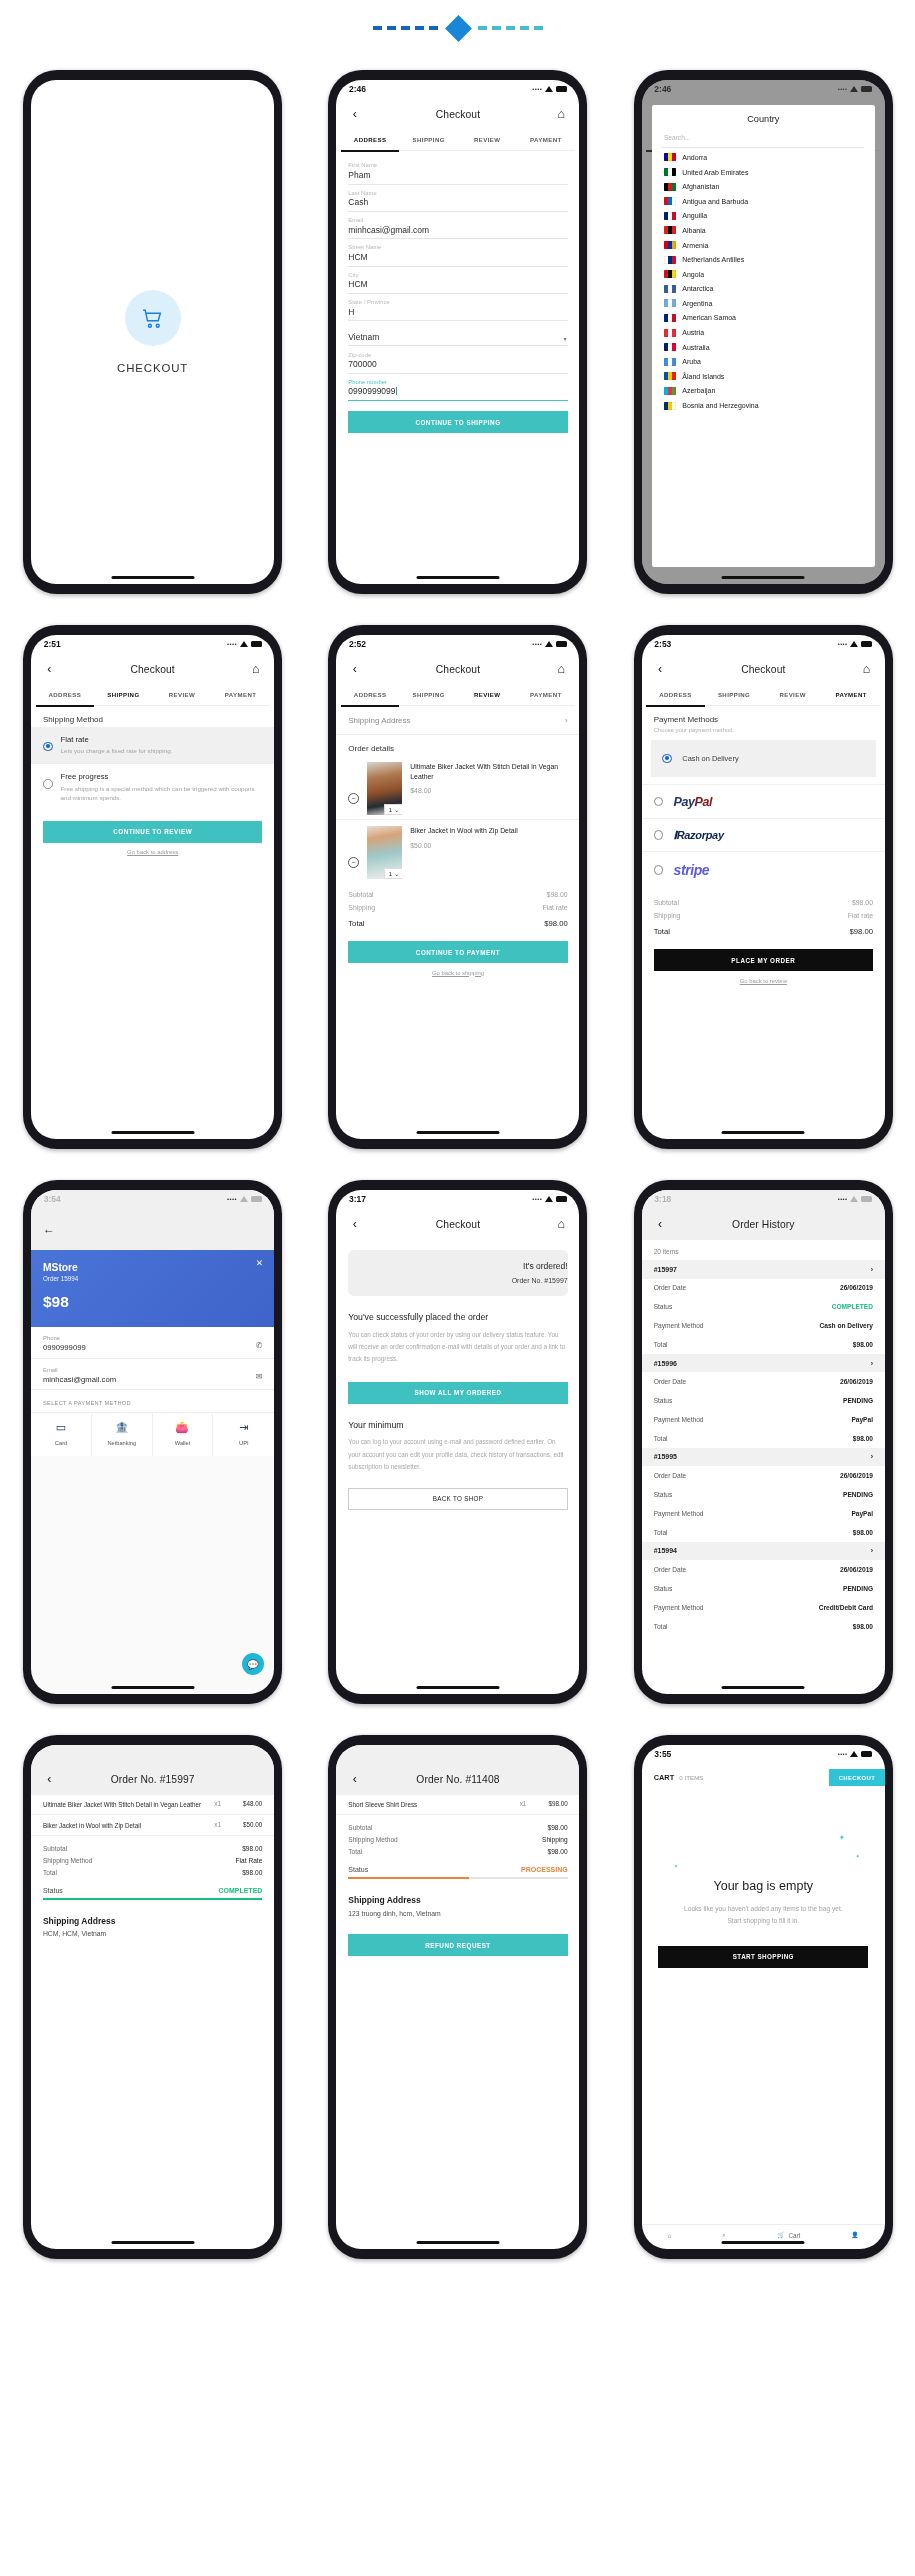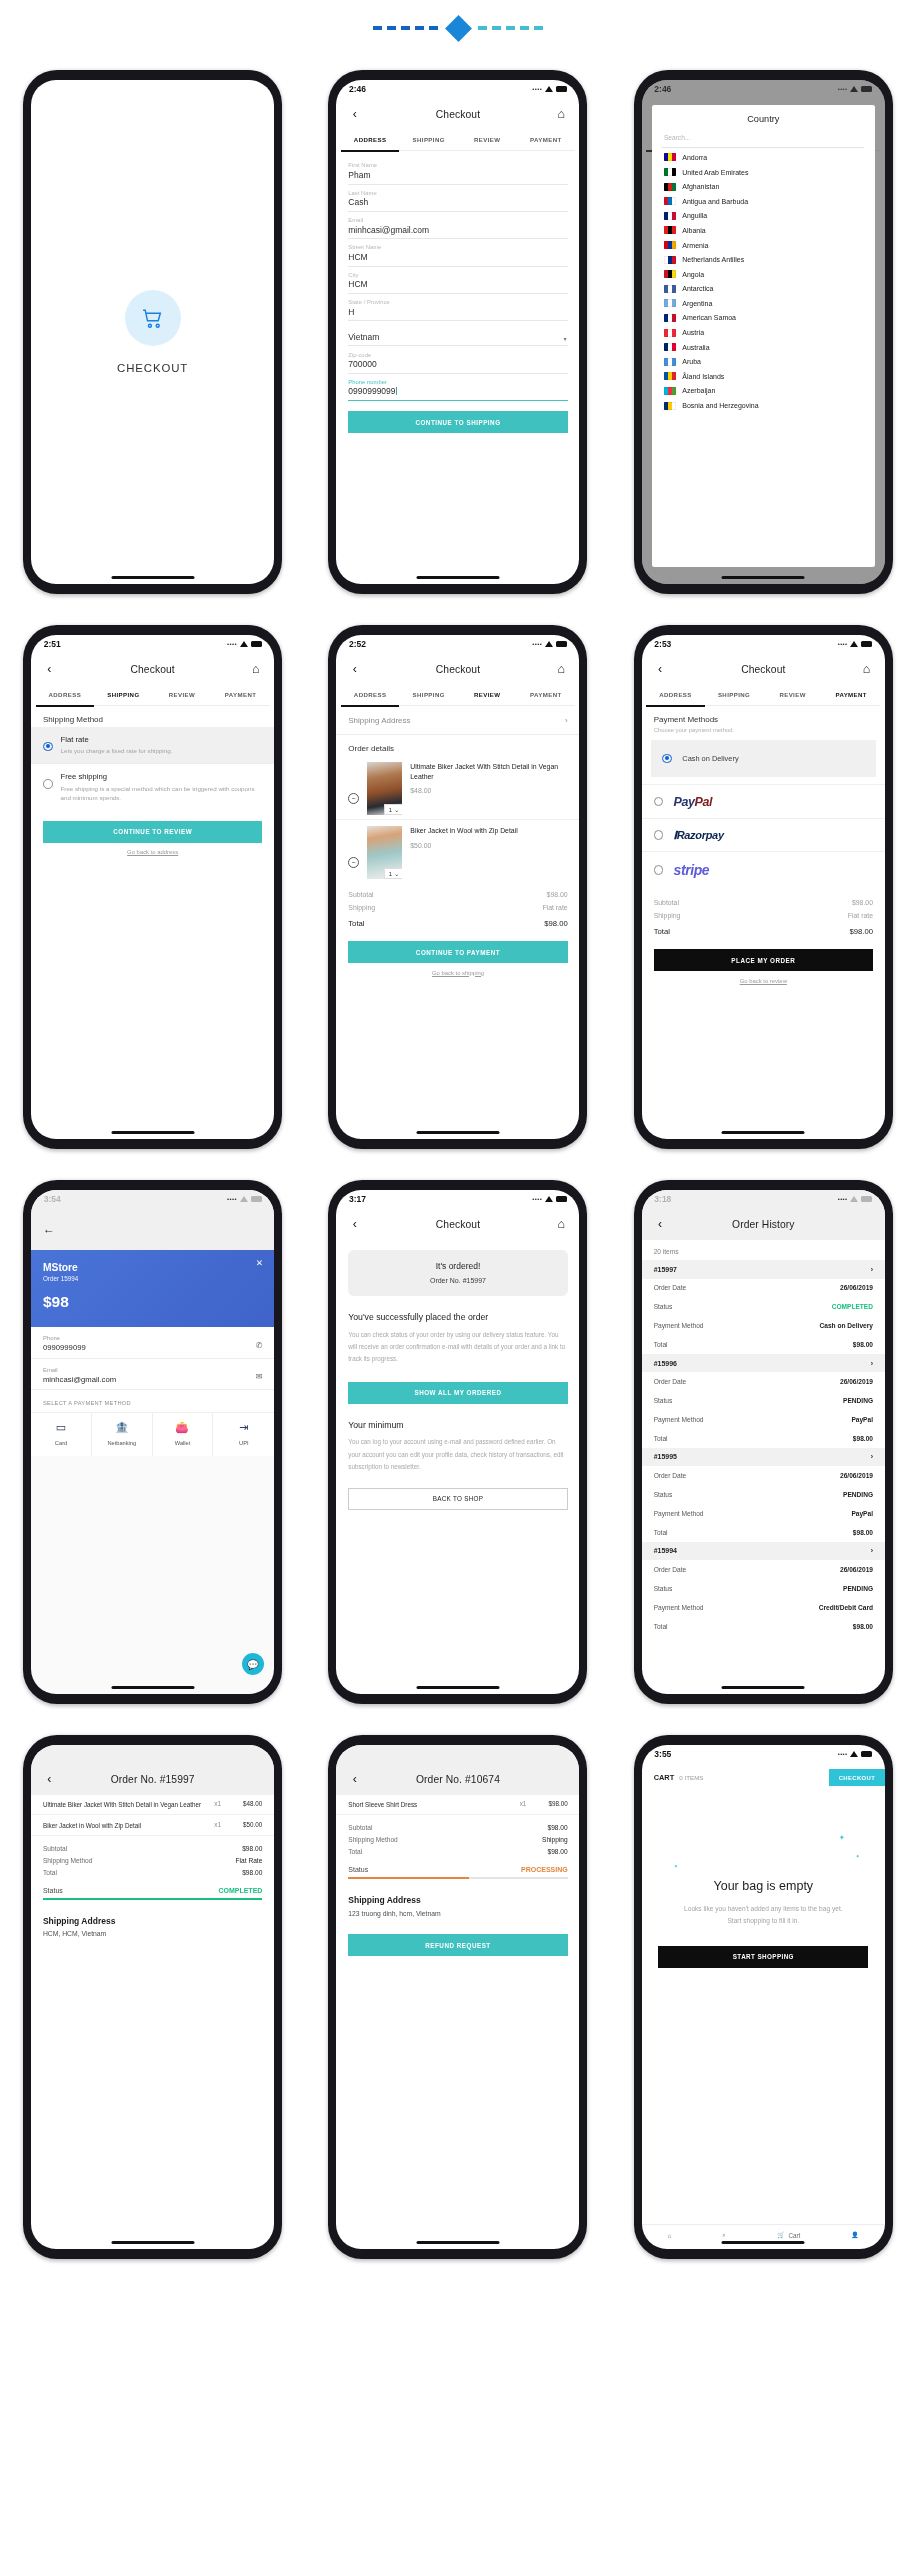--- a/index.html
+++ b/index.html
@@ -183,21 +183,21 @@
   .pm-head { font-size:5.7px; color:#8f8f8f; letter-spacing:0.3px; padding: 9.6px 11.8px 5.9px; }
   .pm-grid { display:grid; grid-template-columns: repeat(4,1fr); border-top:0.7px solid #eee; }
   .pm-cell { padding: 8px 0 8.8px; text-align:center; border-right:0.7px solid #eee; }
   .pm-cell:last-child { border-right:none; }
   .pm-cell .ci { font-size: 11px; color:#2b3a67; display:block; margin-bottom:4.4px; }
   .pm-cell .cl { font-size: 5.7px; color:#555; }
   .fab { position:absolute; right:10.3px; bottom:19px; width:22px; height:22px; border-radius:50%;
          background:#1fb6d8; display:flex; align-items:center; justify-content:center; color:#fff; font-size:9.6px;}
 
   
-  .banner { background:#efefef; margin: 10.3px 11.8px 0; padding: 11px 0 11.8px; text-align:center;border-radius:6px; }
+  .banner { background:#efefef; margin: 10.3px 11.8px 0; padding: 11px 0 11.8px; text-align:right;border-radius:6px; }
   .banner .b1 { font-size: 8.5px; color:#1e1e1e; }
   .banner .b2 { font-size: 7px; color:#3a3a3a; margin-top: 6.6px; }
   .h-strong { font-size: 8.7px; color:#1c1c1c; padding: 16px 11.8px 6.6px; }
   .para { font-size: 6.3px; color:#a8a8a8; line-height: 1.95; padding: 0 11.8px; }
 
   
   .oh-count { font-size: 6.6px; color:#808080; padding: 8px 11.8px 5.2px; }
   .oh-head { background:#f1f1f1; display:flex; justify-content:space-between; align-items:center;
              padding: 5.9px 11.8px; font-size: 7px; font-weight:bold; color:#1d1d1d; }
   .oh-row { display:flex; justify-content:space-between; padding: 5.9px 11.8px; font-size: 6.6px; }
@@ -517,21 +517,21 @@
       <div class="opt sel">
         <span class="radio on"></span>
         <span>
               <span class="nm" style="display:block">Flat rate</span>
         <span class="ds" style="display:block">Lets you charge a fixed rate for shipping.</span>
             </span>
       </div>
       <div class="opt">
         <span class="radio"></span>
         <span>
-              <span class="nm" style="display:block">Free shipping</span>
+              <span class="nm" style="display:block">Free progress</span>
         <span class="ds" style="display:block">Free shipping is a special method which can be triggered with coupons and minimum spends.</span>
             </span>
       </div>
     </div>
     <div class="btn">CONTINUE TO REVIEW</div>
     <div class="link-back">Go back to address</div>
     <div class="homebar"></div>
   </div>
 </div>
 
@@ -901,21 +901,21 @@
     <div class="addr-b">HCM, HCM, Vietnam</div>
     <div class="homebar"></div>
   </div>
 </div>
 
 <div class="phone">
   <div class="screen">
     <div class="statusbar" style="background:#f0f0f0;color:#eee"></div>
     <div class="appbar" style="background:#f0f0f0">
       <span class="icon-btn">‹</span>
-      <span class="title">Order No. #10674</span>
+      <span class="title">Order No. #11408</span>
       <span style="width:16px"></span>
     </div>
     <div class="od-line">
       <span class="nm">Short Sleeve Shirt Dress</span>
       <span class="q">x1</span>
       <span class="p">$98.00</span>
     </div>
     <div class="od-sec">
       <div class="od-kv">
             <span>Subtotal</span>

